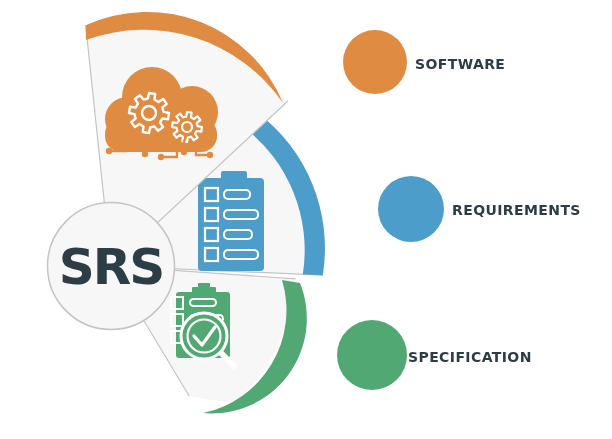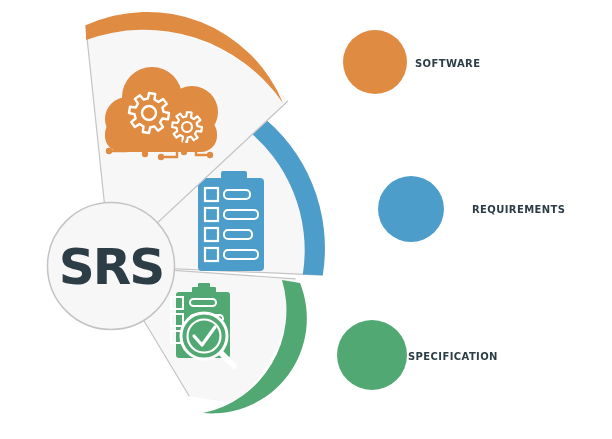--- a/index.html
+++ b/index.html
@@ -28,21 +28,21 @@
     font-family:"DejaVu Sans","Liberation Sans",sans-serif;
     font-weight:bold;font-size:50px;letter-spacing:-2px;
   }
   .legend-dot{position:absolute;border-radius:50%;}
   .legend-dot.orange{background:var(--c-orange,#e08b42);}
   .legend-dot.blue{background:var(--c-blue,#4d9dca);}
   .legend-dot.green{background:var(--c-green,#52a873);}
   .legend-label{
     position:absolute;
     color:var(--c-dark,#2c3d46);
-    font-weight:700;font-size:10px;line-height:16px;letter-spacing:0.4px;
+    font-weight:700;font-size:14px;line-height:16px;letter-spacing:0.4px;
     white-space:nowrap;
   }
 </style>
 </head>
 <body>
 
 <div class="canvas">
 
   <svg class="fan-svg" width="345" height="439" viewBox="0 0 345 439">
 
@@ -123,21 +123,21 @@
     </g>
   </svg>
 
   <div>
     <div>
       <div class="legend-dot orange" style="left:343px;top:30px;width:64px;height:64px;"></div>
       <div class="legend-label" style="left:415px;top:56px;">SOFTWARE</div>
     </div>
     <div>
       <div class="legend-dot blue" style="left:378px;top:176px;width:66px;height:66px;"></div>
-      <div class="legend-label" style="left:472px;top:202px;">REQUIREMENTS</div>
+      <div class="legend-label" style="left:452px;top:202px;">REQUIREMENTS</div>
     </div>
     <div>
       <div class="legend-dot green" style="left:337px;top:320px;width:70px;height:70px;"></div>
       <div class="legend-label" style="left:408px;top:349px;text-align:right;">SPECIFICATION</div>
     </div>
   </div>
 
 </div>
 
 </body></html>

